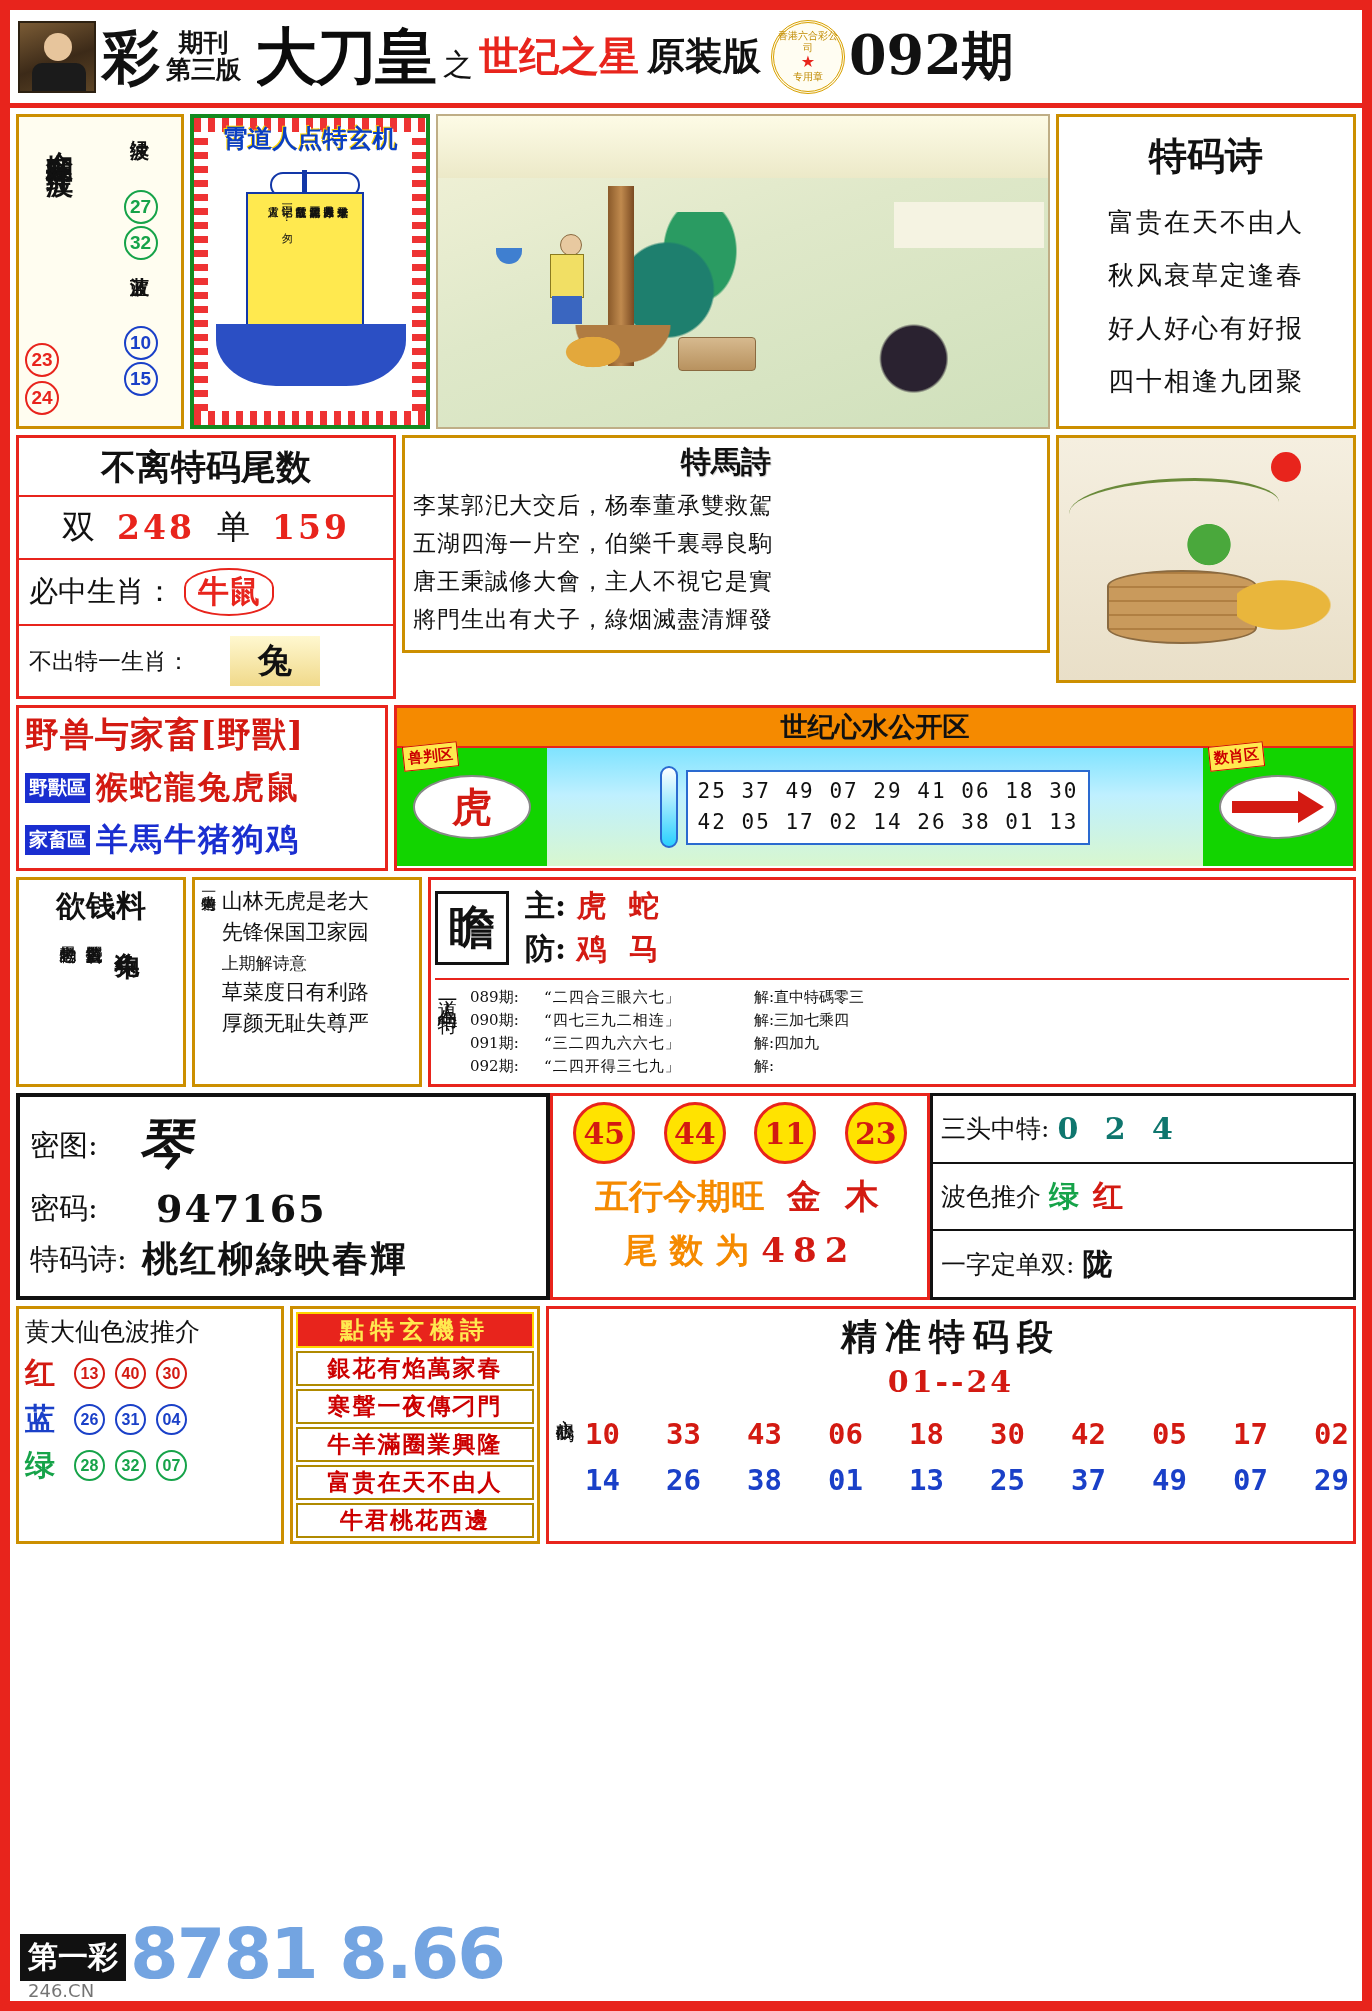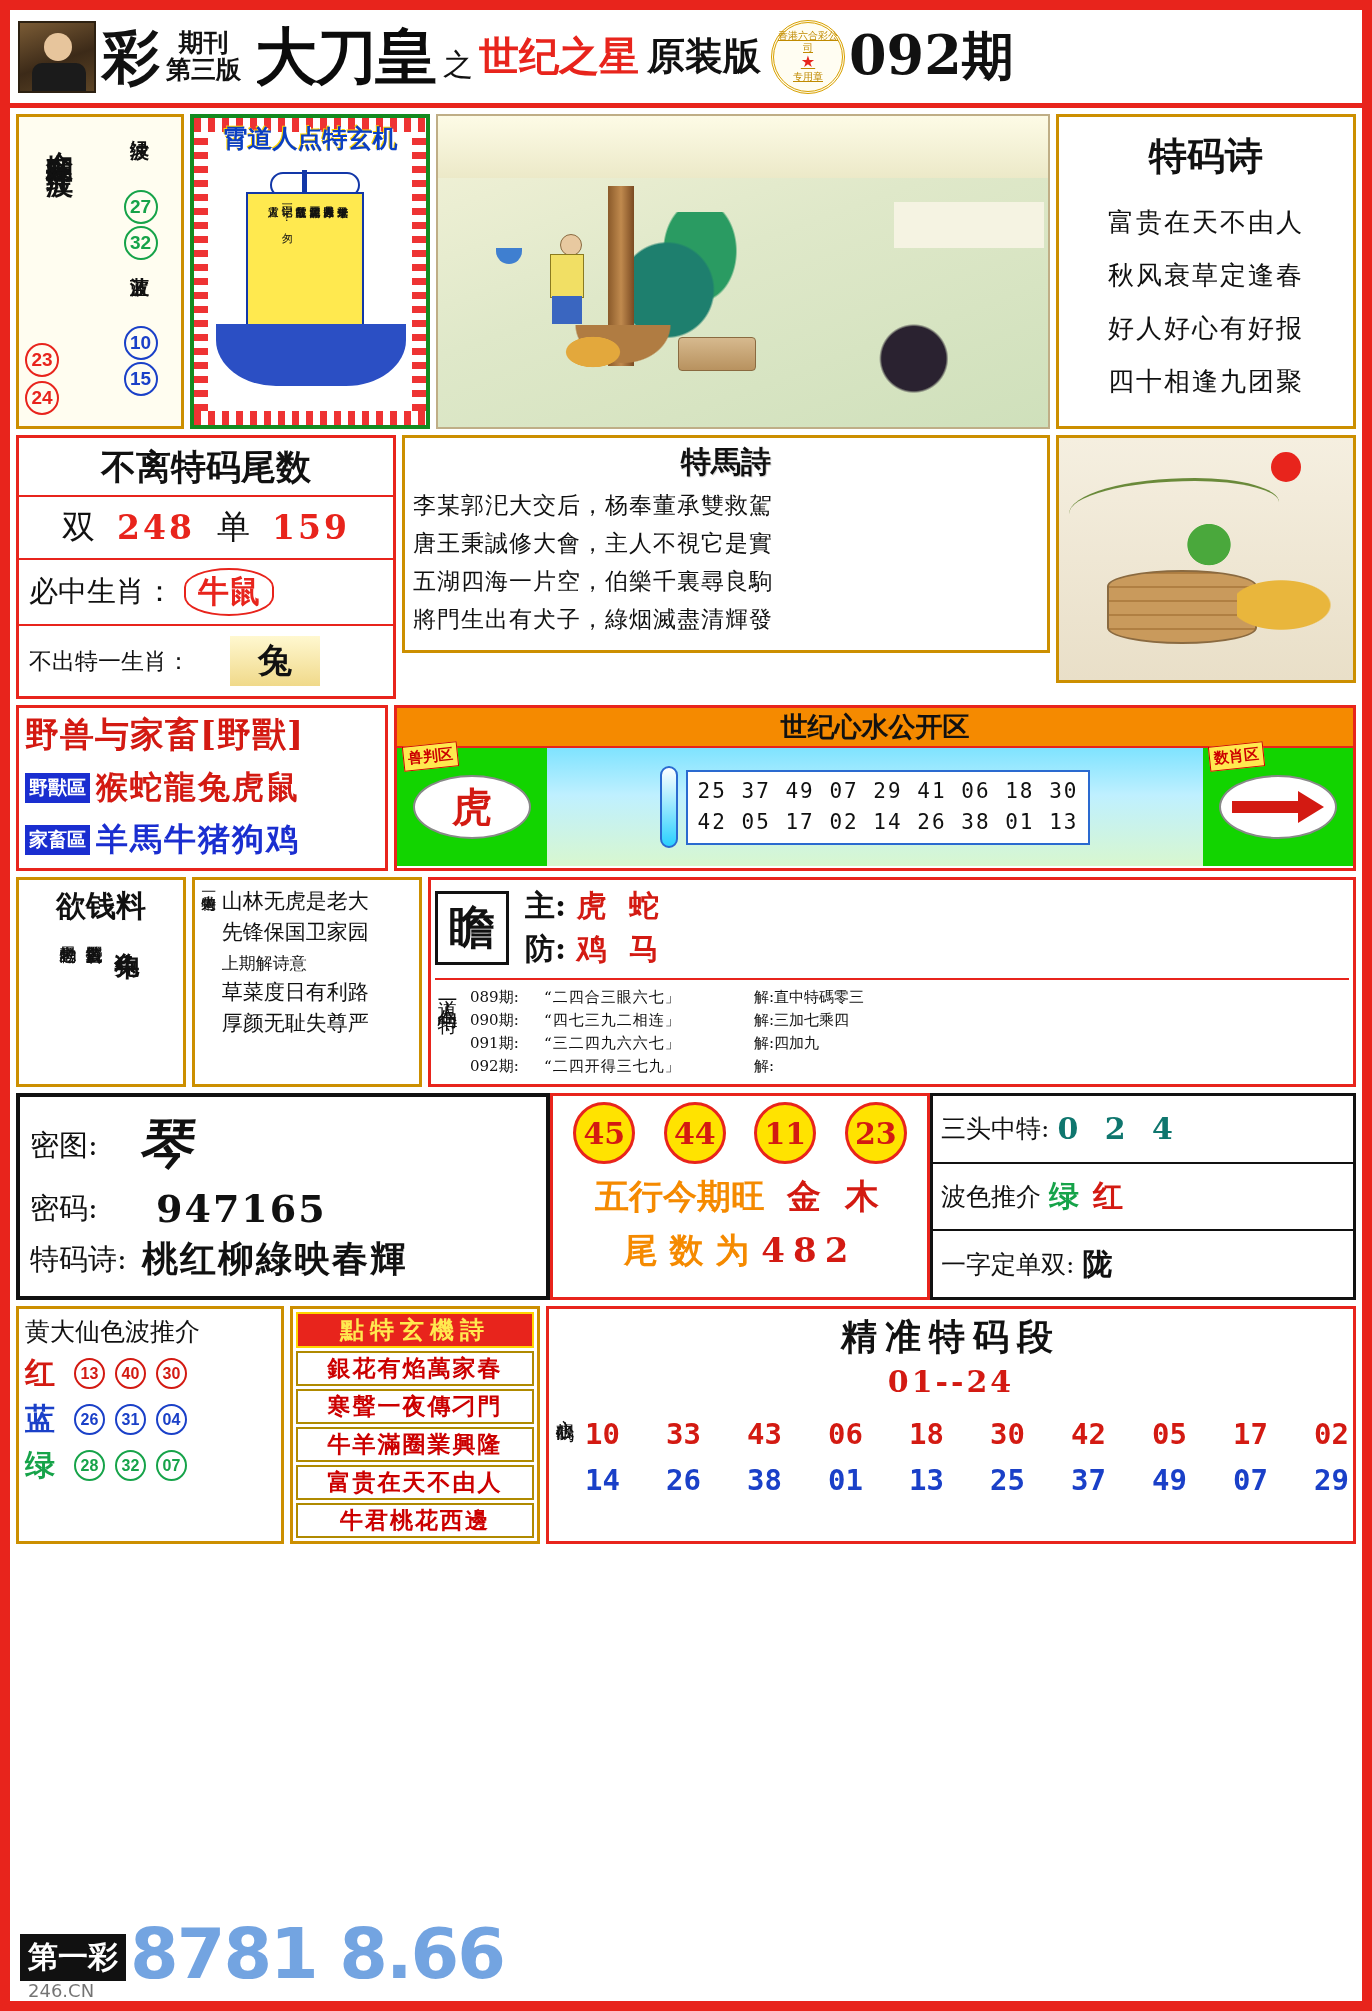--- a/index.html
+++ b/index.html
@@ -98,21 +98,20 @@
     border: 3px double #d8a000;
     margin-left: 10px;
     display: flex; flex-direction: column;
     align-items: center; justify-content: center;
     color: #c08a00;
     font-size: 10px;
     line-height: 1.15;
     background: #fffdf2;
     text-align: center;
     position: relative;
-    text-decoration: underline;
   }
   .h-seal .star {
     color: #e8241c; font-size: 16px;
   }
   .h-issue {
     margin-left: 4px;
     font-family: "DejaVu Serif", serif;
     font-weight: bold;
     font-size: 52px;
     color: #111;
@@ -975,22 +974,22 @@
       </div>
       <div class="no-row">
         <span>不出特一生肖：</span>
         <span class="no-val">兔</span>
       </div>
     </div>
 
     <div class="horse-box">
       <div class="horse-title">特馬詩</div>
       <div class="horse-line">李某郭汜大交后，杨奉董承雙救駕</div>
+      <div class="horse-line">五湖四海一片空，伯樂千裏尋良駒</div>
       <div class="horse-line">唐王秉誠修大會，主人不視它是實</div>
-      <div class="horse-line">五湖四海一片空，伯樂千裏尋良駒</div>
       <div class="horse-line">將門生出有犬子，綠烟滅盡清輝發</div>
     </div>
 
     <div class="pic2">
       <div class="sun"></div>
       <div class="rod"></div>
       <div class="well"></div>
       <div class="frog"></div>
       <div class="fish"></div>
     </div>

